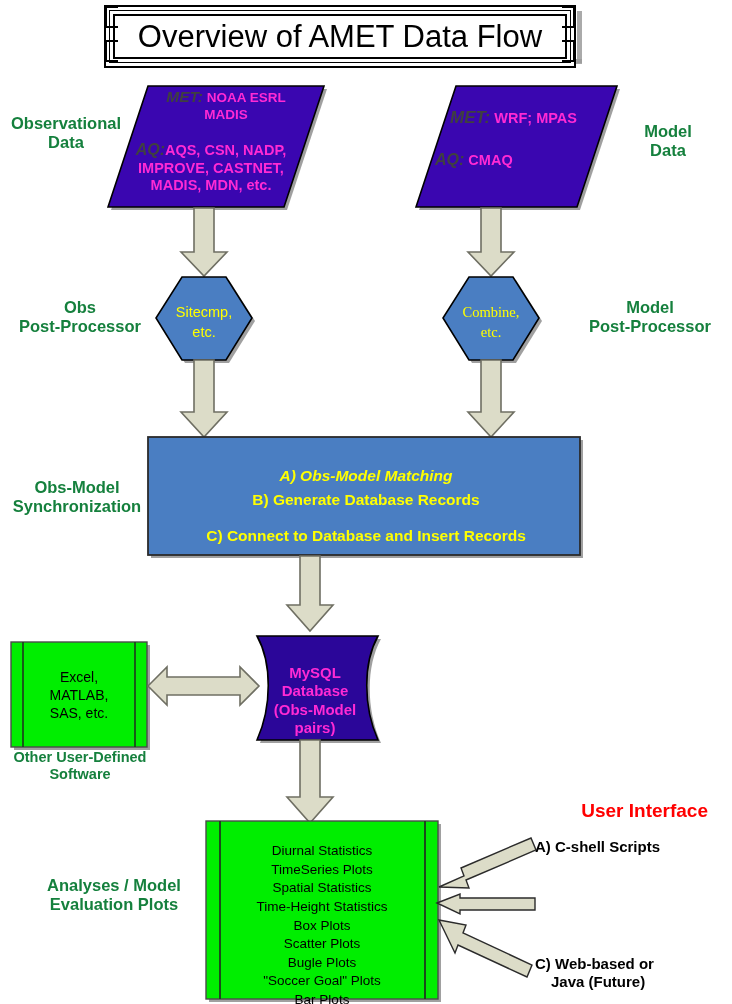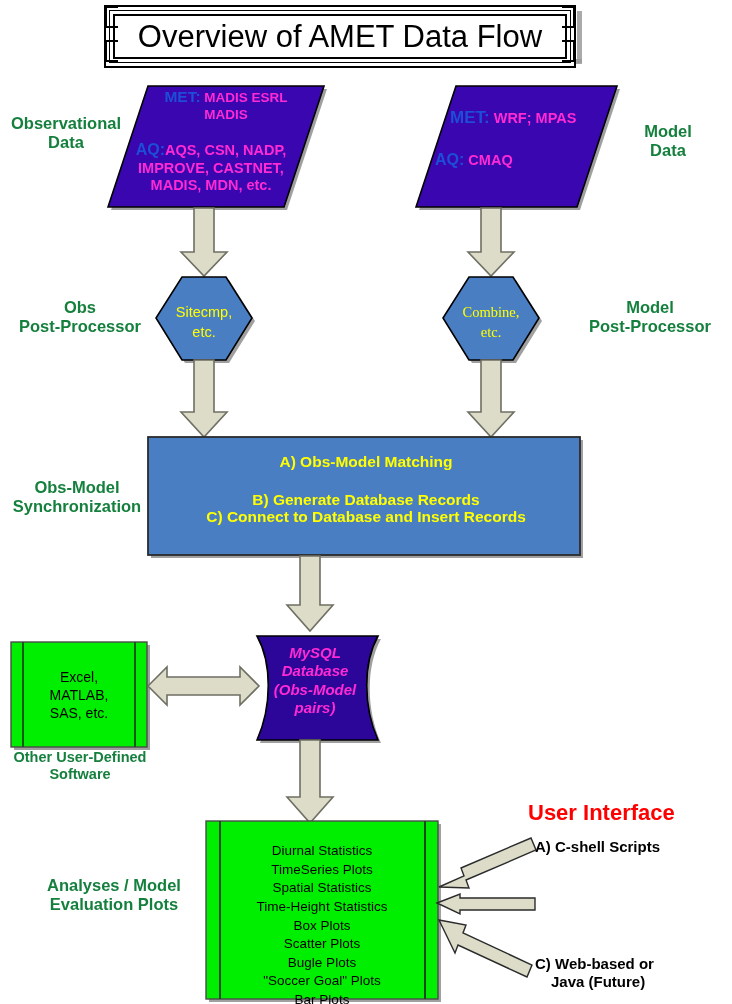--- a/index.html
+++ b/index.html
@@ -39,21 +39,21 @@
   .redlabel{
     position:absolute;color:#15803d;font-weight:bold;text-align:center;
     line-height:1.18;font-size:16.5px;
   }
 
   
   .para-text{
     position:absolute;text-align:center;font-weight:bold;line-height:1.22;
     color:#ff2ad4;
   }
-  .met-lbl,.aq-lbl{color:#1d4ed8;}
+  .met-lbl,.aq-lbl{color:#404040;font-style:italic;}
 
   
   .hex-text{
     position:absolute;text-align:center;color:#ffff00;font-size:14.5px;
     line-height:1.35;font-weight:400;
   }
 
   
   .bluebox-text{
     position:absolute;left:150px;width:432px;text-align:center;
@@ -71,22 +71,22 @@
   }
 
   
   .mysql-text{
     position:absolute;left:252px;width:126px;text-align:center;
     color:#ff2ad4;font-weight:bold;font-size:15px;line-height:1.22;
   }
 
   
   .ui-title{
-    position:absolute;color:#ff0000;font-weight:bold;font-size:22px;
-    text-align:left;
+    position:absolute;color:#ff0000;font-weight:bold;font-size:19px;
+    text-align:right;
   }
   .ui-item{
     position:absolute;color:#000000;font-weight:bold;font-size:15px;
     line-height:1.22;
   }
 </style>
 </head>
 <body>
 
 <div id="stage">
@@ -186,21 +186,21 @@
   </div>
 
   <div class="redlabel" style="left:612px;top:122px;width:112px;">
     <div>Model</div>
     <div>Data</div>
   </div>
 
   <div class="para-text" style="left:126px;top:88px;width:200px;font-size:13.5px;">
     <div style="text-align:center;">
       <span class="met-lbl" style="font-size:15.5px;">MET:</span>
-      <span style="font-size:13.5px;">MADIS ESRL</span>
+      <span style="font-size:13.5px;">NOAA ESRL</span>
     </div>
     <div>MADIS</div>
   </div>
   <div class="para-text" style="left:112px;top:140px;width:198px;font-size:14.5px;">
     <div style="text-align:center;">
       <span class="aq-lbl" style="font-size:16px;">AQ:</span><span>AQS, CSN, NADP,</span>
     </div>
     <div>IMPROVE, CASTNET,</div>
     <div>MADIS, MDN, etc.</div>
   </div>
@@ -231,25 +231,25 @@
   <div class="hex-text" style="left:443px;top:303px;width:96px;font-family:Liberation Serif, serif;">
     <div>Combine,</div>
     <div>etc.</div>
   </div>
 
   <div class="redlabel" style="left:2px;top:478px;width:150px;">
     <div>Obs-Model</div>
     <div>Synchronization</div>
   </div>
 
-  <div class="bluebox-text" style="top:453px;">A) Obs-Model Matching</div>
+  <div class="bluebox-text" style="top:467px;font-style:italic;">A) Obs-Model Matching</div>
   <div class="bluebox-text" style="top:491px;">B) Generate Database Records</div>
-  <div class="bluebox-text" style="top:508px;">C) Connect to Database and Insert Records</div>
-
-  <div class="mysql-text" style="top:644px;font-style:italic;">
+  <div class="bluebox-text" style="top:527px;">C) Connect to Database and Insert Records</div>
+
+  <div class="mysql-text" style="top:664px;">
     <div>MySQL</div>
     <div>Database</div>
     <div>(Obs-Model</div>
     <div>pairs)</div>
   </div>
 
   <div class="green-text" style="left:27px;top:668px;width:104px;">
     <div>Excel,</div>
     <div>MATLAB,</div>
     <div>SAS, etc.</div>

